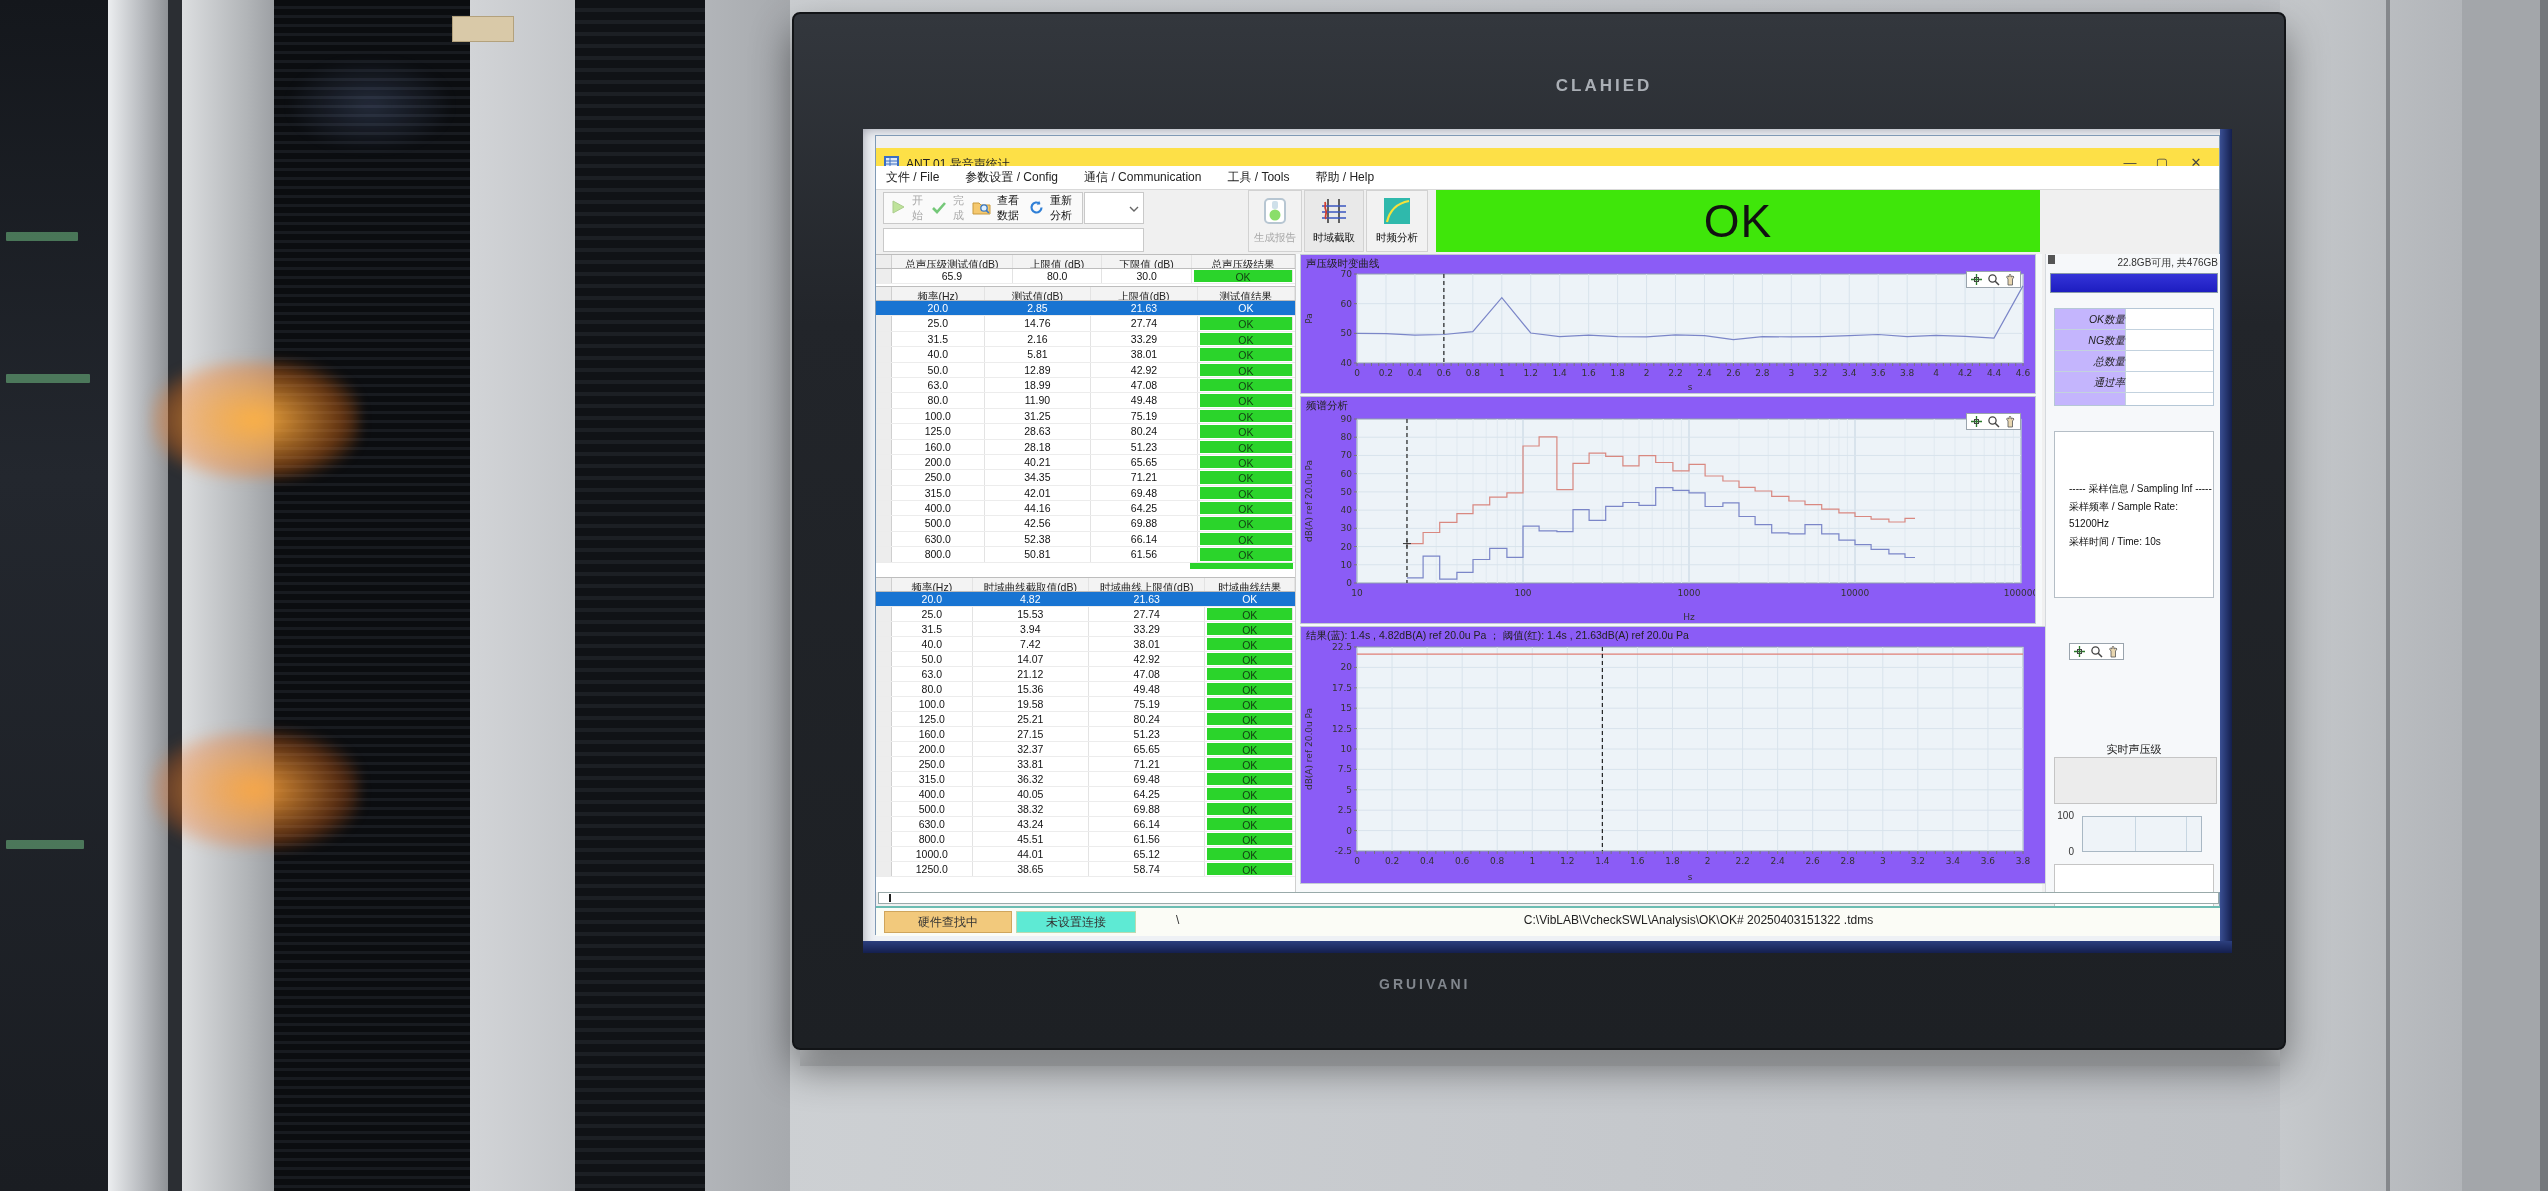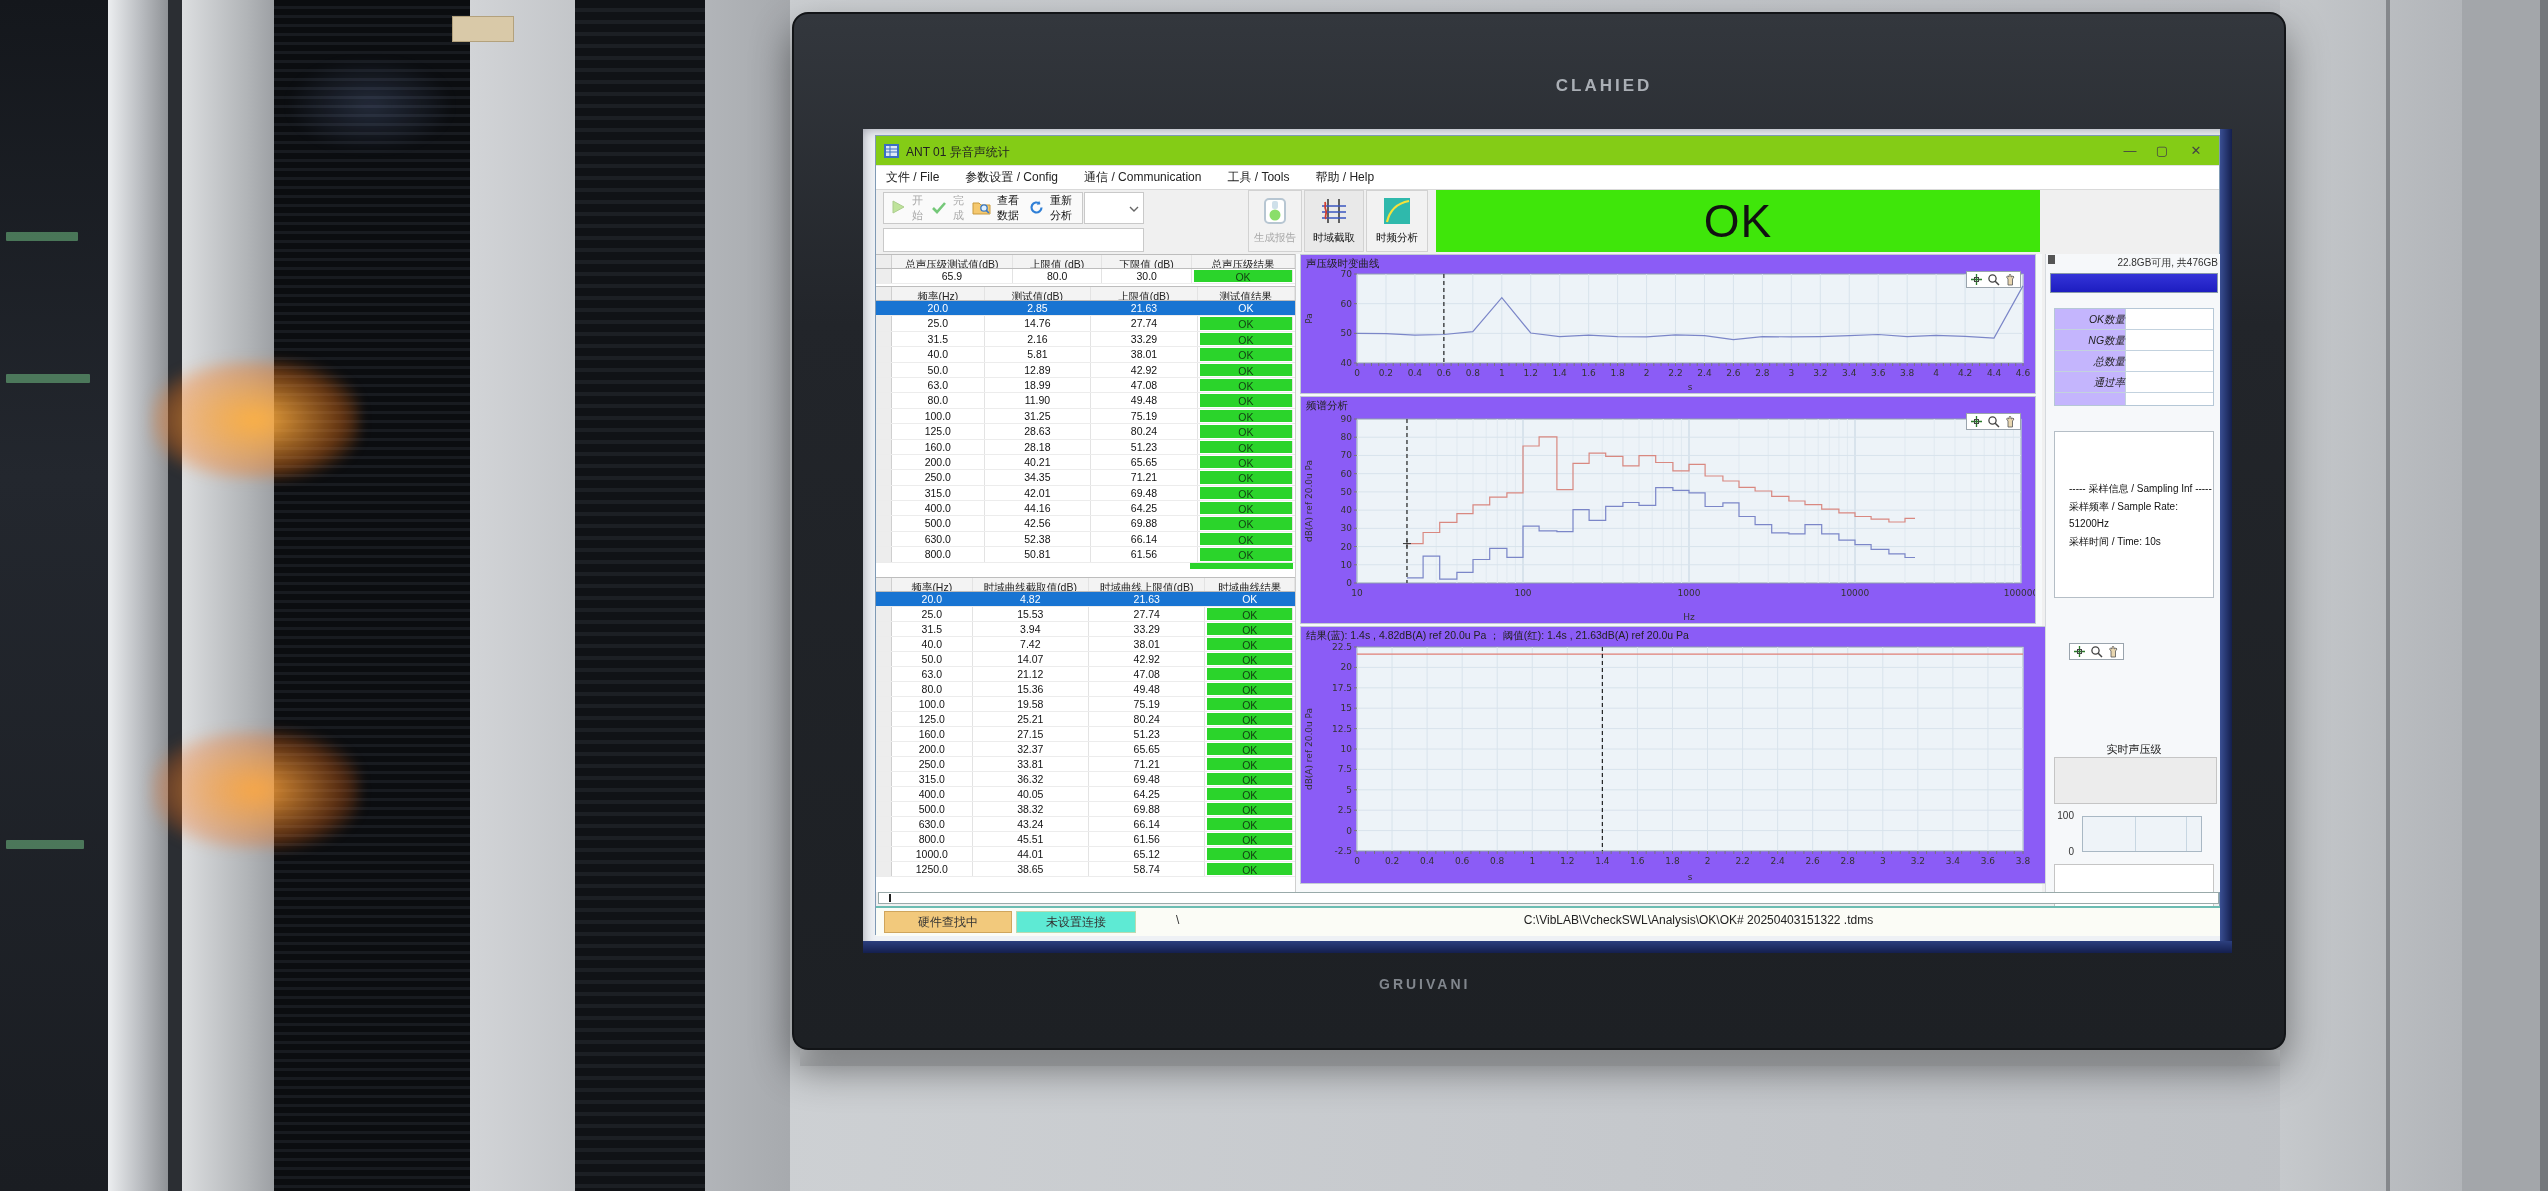--- a/index.html
+++ b/index.html
@@ -22,33 +22,33 @@
   .glow.blue1{left:290px;top:60px;width:160px;height:90px;background:radial-gradient(ellipse,rgba(150,180,255,.18),transparent 75%);}
   .panel-mid{left:470px;top:0;width:320px;height:1191px;background:linear-gradient(90deg,#d2d4d7,#b3b6ba 70%,#a7aaae);}
   .door{left:575px;top:0;width:130px;height:1191px;background:
         repeating-linear-gradient(180deg,#101216 0 8px,#1c1f24 8px 12px);}
   .tanbox{left:452px;top:16px;width:62px;height:26px;background:#d9c9a8;border:1px solid #b3a17c;}
   .wall-right{left:2280px;top:0;width:268px;height:1191px;background:linear-gradient(90deg,#c6c9cc,#b4b7bb 60%,#aaadb1);}
   .seam{left:2386px;top:0;width:4px;height:1191px;background:#85888c;}
   .wall-dark{left:2462px;top:0;width:86px;height:1191px;background:#a3a6aa;}
   .wall-edge{left:2540px;top:0;width:8px;height:1191px;background:#74777b;}
   
-  .monitor{left:792px;top:12px;width:1494px;height:1038px;border-radius:16px;
+  .monitor{left:792px;top:12px;width:1494px;height:1038px;border-radius:8px;
            background:linear-gradient(180deg,#33373d,#22252a 30%,#1d2024);
            border:2px solid #121417;box-shadow:0 18px 40px rgba(0,0,0,.45);}
   .brand{color:#c9ced5;letter-spacing:3px;font-weight:bold;opacity:.8;}
   .brand-top{left:690px;top:62px;width:240px;text-align:center;font-size:17px;}
   .brand-bottom{left:585px;top:962px;font-size:14px;color:#9aa0a8;}
   .deskstrip{left:800px;top:1050px;width:1480px;height:16px;background:linear-gradient(180deg,#d4d7da,#b9bcbf);}
   .screen{left:69px;top:115px;width:1369px;height:824px;background:#eef1f5;overflow:hidden;box-shadow:inset 0 0 12px rgba(0,0,30,.35);}
   .screen-bottom{left:0;bottom:0;width:1369px;height:12px;background:linear-gradient(180deg,#2c3f7e,#141f4e);}
   .screen-right{right:0;top:0;width:12px;height:824px;background:linear-gradient(90deg,#3a4f93,#141f4e);}
   
   .window{left:12px;top:6px;width:1345px;height:800px;background:#f0f0f0;border:1px solid #7f9ab5;font-size:11px;color:#111;}
-  .titlebar{left:0;top:0;width:100%;height:30px;background:#84cc16;border-bottom:1px solid #e2e2e2;}
+  .titlebar{left:0;top:12px;width:100%;height:30px;background:#fde047;border-bottom:1px solid #e2e2e2;}
   .title-ico{left:8px;top:8px;}
   .title-text{left:30px;top:8px;font-size:12px;color:#222;}
   .winctl{top:4px;width:30px;height:22px;text-align:center;font-size:13px;color:#444;line-height:22px;cursor:default;}
   .menubar{left:0;top:30px;width:100%;height:24px;background:#fff;border-bottom:1px solid #d9d9d9;display:flex;align-items:center;gap:26px;padding-left:10px;font-size:12px;color:#222;}
   
   .tb-group{left:7px;top:56px;width:200px;height:32px;background:#fafafa;border:1px solid #c9c9c9;display:flex;align-items:center;gap:6px;padding:0 6px;}
   .tb-lbl{font-size:11px;}  .dim{color:#a8a8a8;}
   .combo{left:208px;top:56px;width:60px;height:32px;background:#fff;border:1px solid #c9c9c9;}
   .combo svg{position:absolute;right:4px;top:13px;}
   .tb-field{left:7px;top:92px;width:261px;height:24px;background:#fff;border:1px solid #c9c9c9;}

